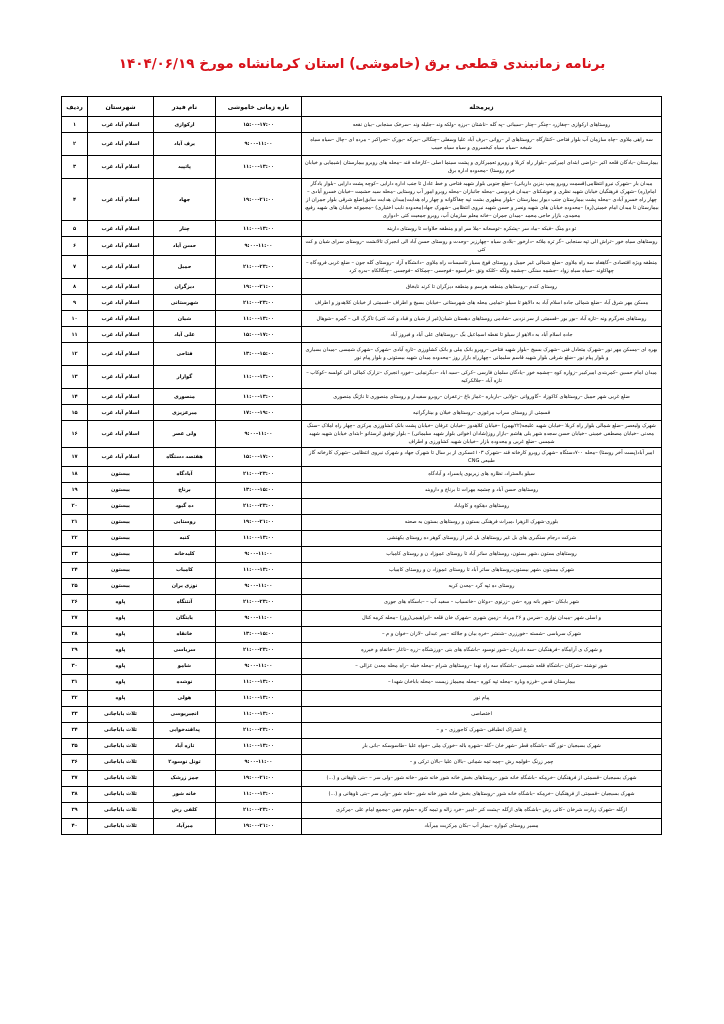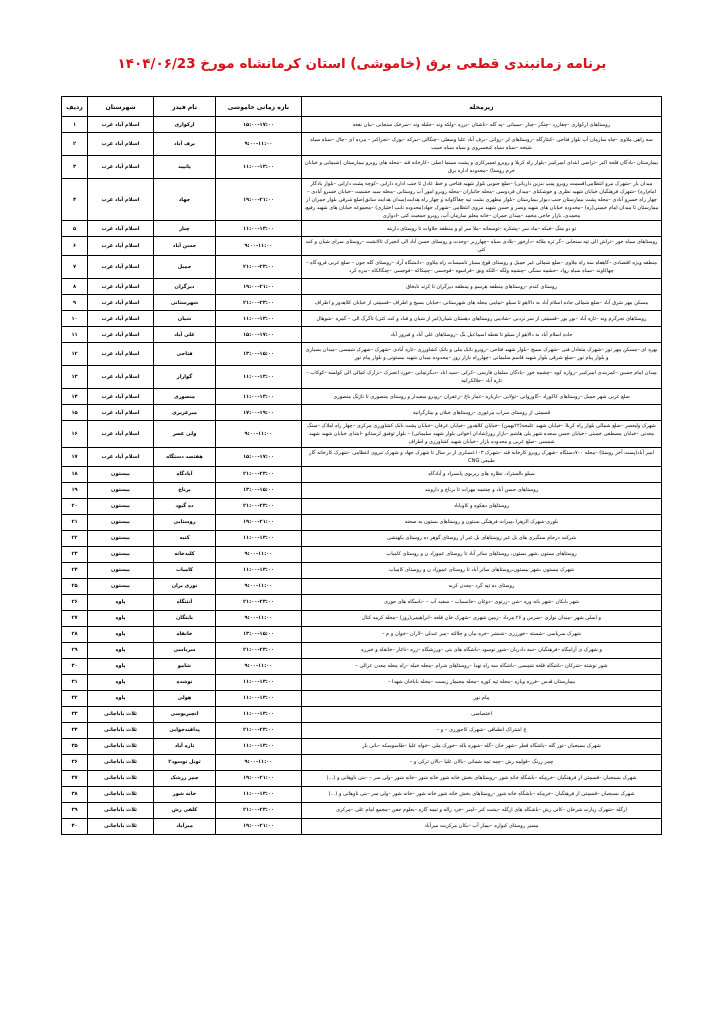--- a/index.html
+++ b/index.html
@@ -89,21 +89,21 @@
     line-height: 1.6;
   }
   tr.r-tall td { height: 20px; }
   tr.r-norm td { height: 13px; }
 </style>
 </head>
 <body>
 
 <div class="page">
 
-  <div class="doc-title">برنامه زمانبندی قطعی برق (خاموشی) استان کرمانشاه مورخ ۱۴۰۴/۰۶/23</div>
+  <div class="doc-title">برنامه زمانبندی قطعی برق (خاموشی) استان کرمانشاه مورخ ۱۴۰۴/۰۶/۱۹</div>
 
   <div class="table-wrap">
     <table class="sched">
       <colgroup>
         <col class="c-desc">
         <col class="c-time">
         <col class="c-feeder">
         <col class="c-city">
         <col class="c-row">
       </colgroup>

